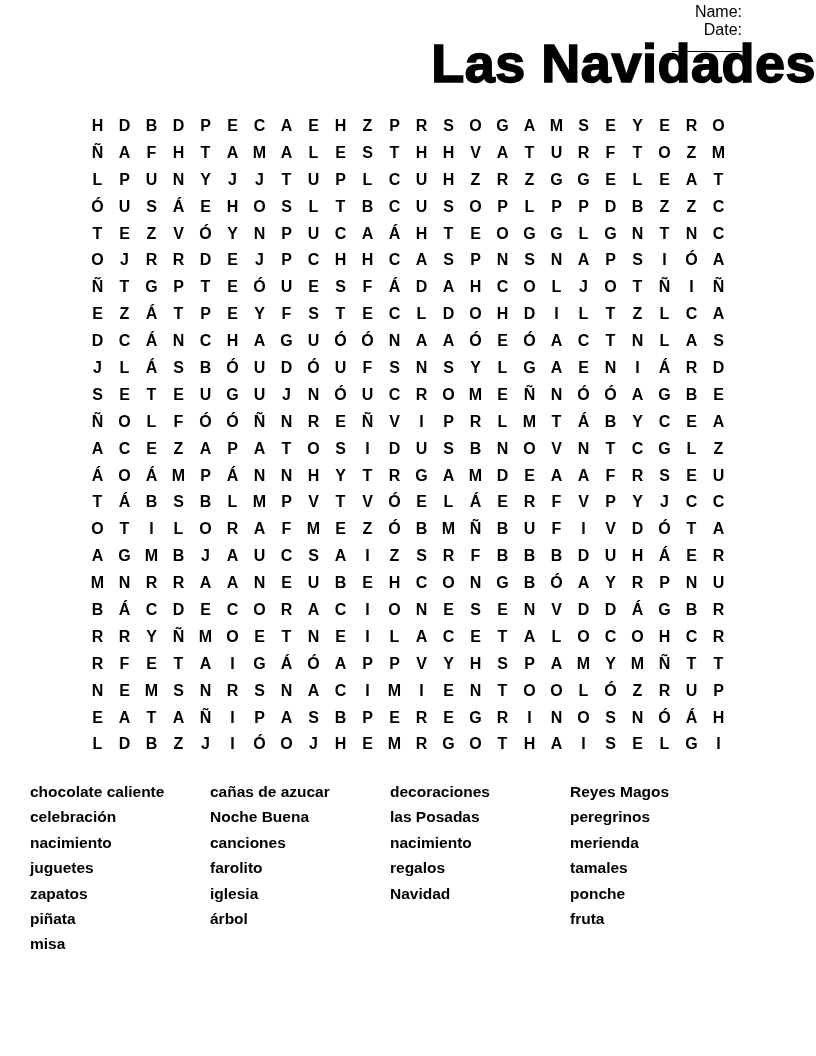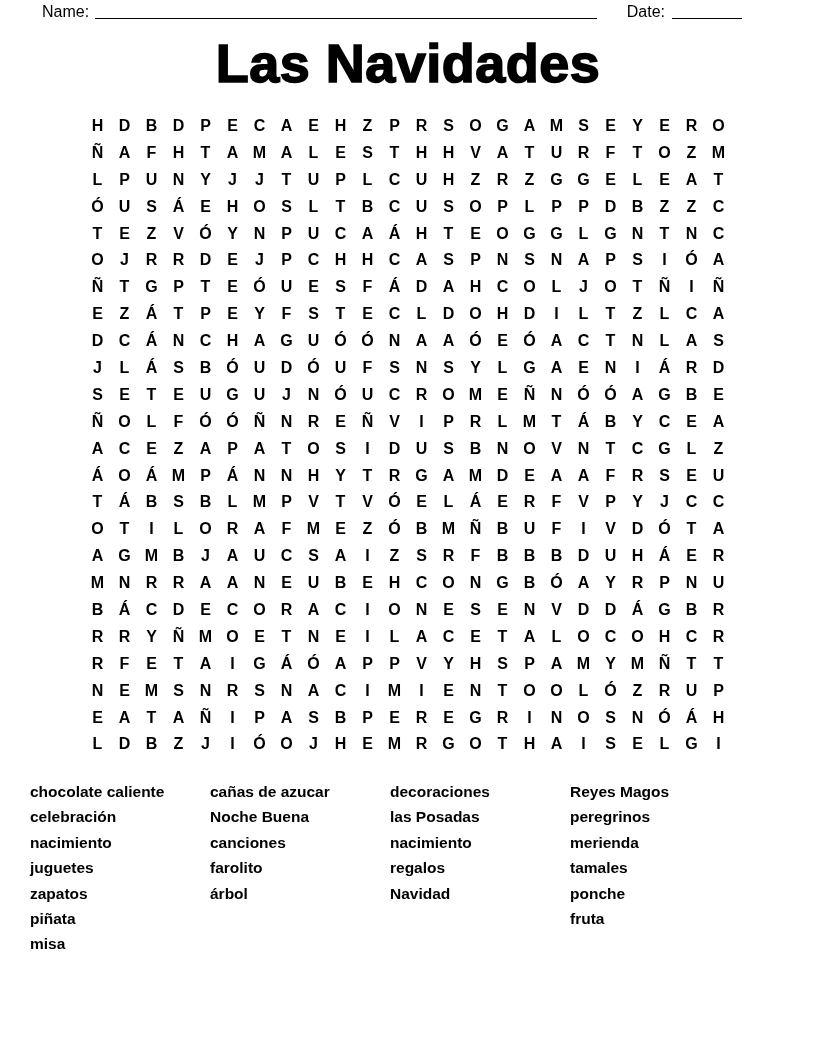--- a/index.html
+++ b/index.html
@@ -7,28 +7,28 @@
     width: 816px; height: 1056px;
     background: #ffffff;
     color: #000000;
     font-family: "Liberation Sans", sans-serif;
     position: relative;
     overflow: hidden;
   }
   .header {
     position: absolute; top: 4px; left: 42px; right: 74px;
     display: flex; align-items: flex-end;
-    font-size: 16px; line-height: 16px;
+    font-size: 16px; line-height: 16px; flex-direction: column;
   }
   .blank { border-bottom: 1.6px solid #000; height: 13px; }
   .name-blank { flex: 1; margin: 0 30px 1px 6px; }
   .date-blank { width: 70px; margin: 0 0 1px 7px; }
   .title {
     position: absolute; top: 34px; left: 0; width: 100%;
-    margin: 0; text-align: center;
+    margin: 0; text-align: right;
     font-size: 54px; line-height: 58px; font-weight: bold;
     letter-spacing: 0.5px;
     -webkit-text-stroke: 1.6px #000;
   }
   .grid { position: absolute; top: 113px; left: 84px; }
   .grid-row { display: flex; height: 26.9px; }
   .grid-cell {
     width: 27px; text-align: center;
     font-size: 16px; font-weight: bold; line-height: 26.9px;
   }
@@ -688,20 +688,21 @@
         <div class="word-item">juguetes</div>
         <div class="word-item">zapatos</div>
         <div class="word-item">piñata</div>
         <div class="word-item">misa</div>
       </div>
       <div class="word-col">
         <div class="word-item">cañas de azucar</div>
         <div class="word-item">Noche Buena</div>
         <div class="word-item">canciones</div>
         <div class="word-item">farolito</div>
+        <div class="word-item">iglesia</div>
         <div class="word-item">árbol</div>
       </div>
       <div class="word-col">
         <div class="word-item">decoraciones</div>
         <div class="word-item">las Posadas</div>
         <div class="word-item">nacimiento</div>
         <div class="word-item">regalos</div>
         <div class="word-item">Navidad</div>
       </div>
       <div class="word-col">

